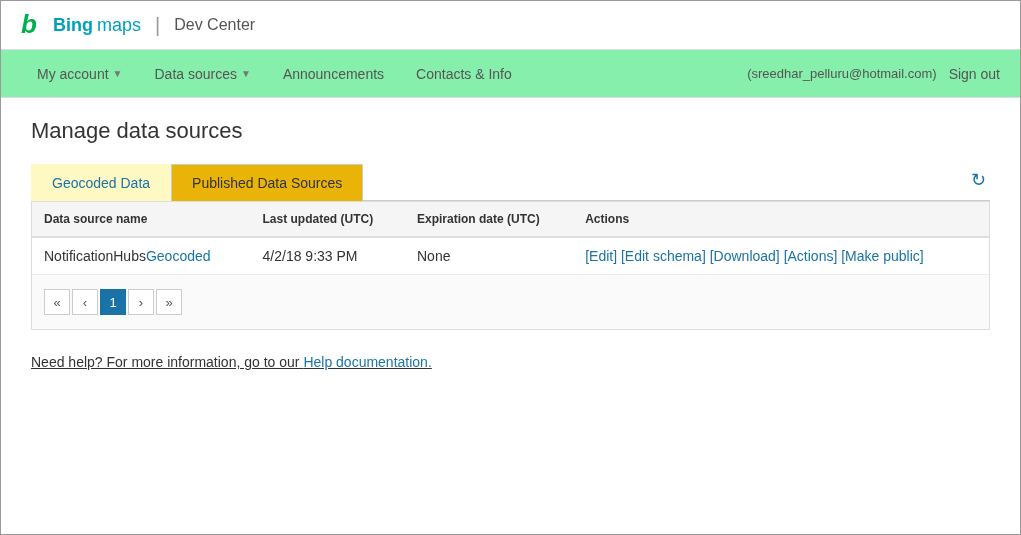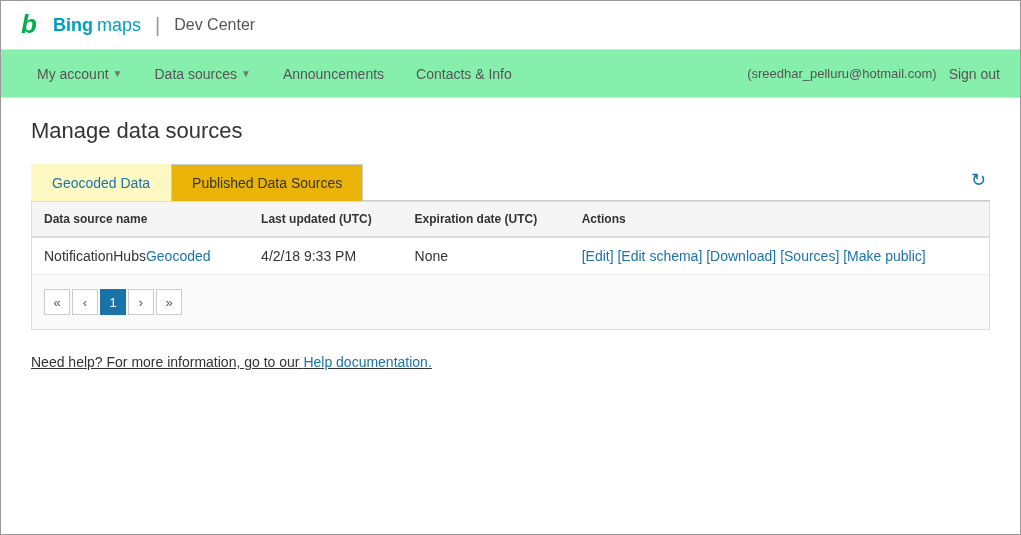--- a/index.html
+++ b/index.html
@@ -286,21 +286,21 @@
           <tr>
             <td>
               <span style="color:#333;">NotificationHubs</span><span style="color:#1a73a7;">Geocoded</span>
             </td>
             <td>4/2/18 9:33 PM</td>
             <td>None</td>
             <td class="action-links">
               <a>[Edit]</a>
               <a> [Edit schema]</a>
               <a> [Download]</a>
-              <a> [Sources]</a>
+              <a> [Actions]</a>
               <a> [Make public]</a>
             </td>
           </tr>
         </tbody>
       </table>
 
       <div class="pagination-row">
         <div class="pagination">
           <span class="page-btn">«</span>
           <span class="page-btn">‹</span>

